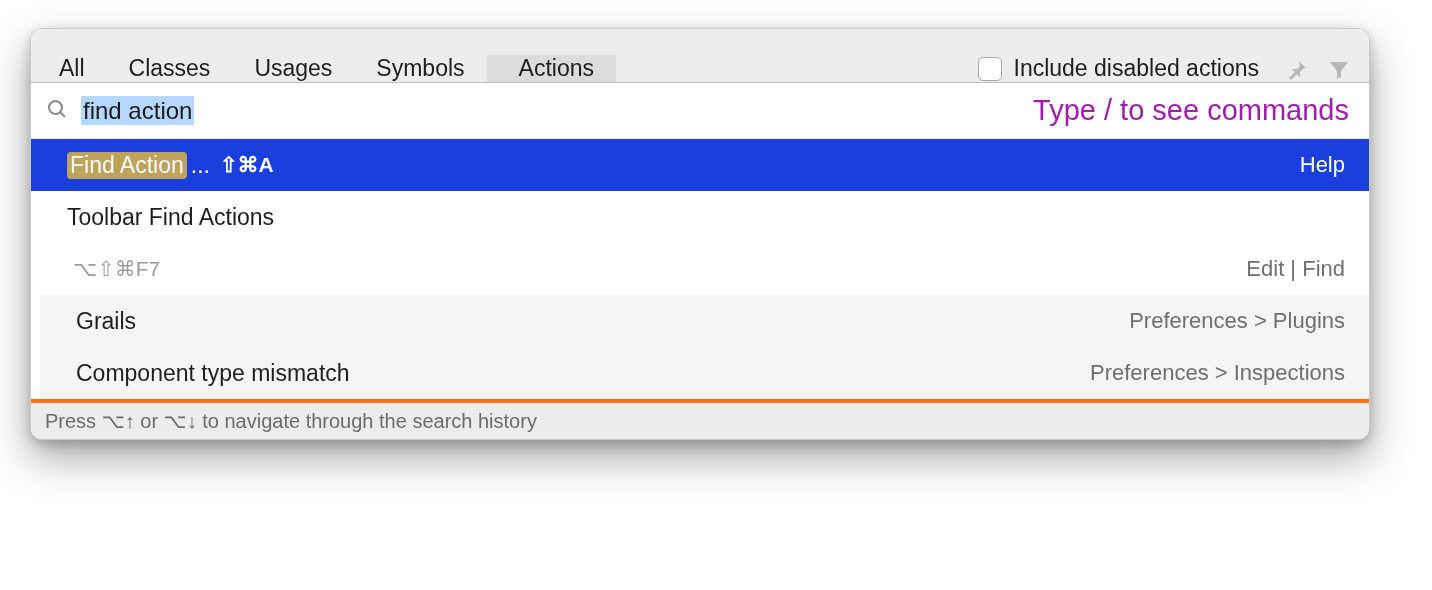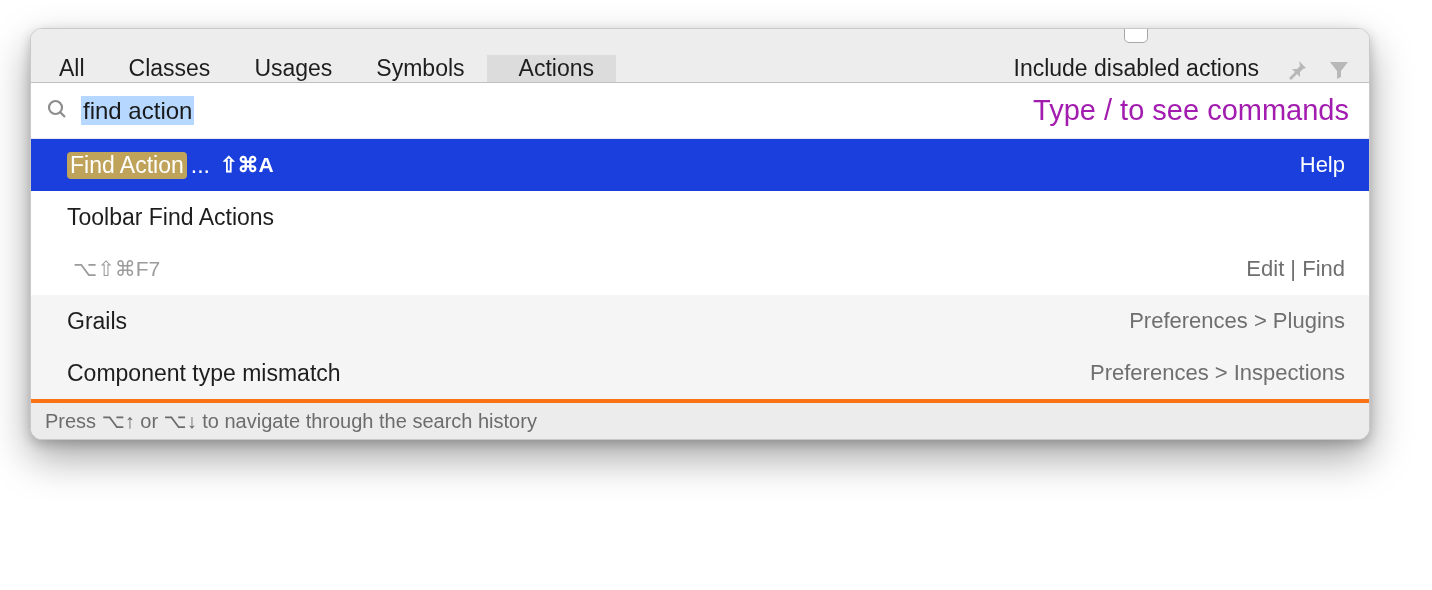--- a/index.html
+++ b/index.html
@@ -48,21 +48,20 @@
     padding-left: 32px;
   }
   .tabs-spacer { flex: 1; }
   .include-wrap {
     display: flex;
     align-items: center;
     gap: 12px;
     padding-right: 10px;
     font-size: 23px;
     color: #1e1e1e;
-    flex-direction: column;
   }
   .checkbox {
     width: 24px;
     height: 24px;
     border: 1px solid #a8a8a8;
     border-radius: 5px;
     background: #fff;
   }
   .toolbar-icons {
     display: flex;
@@ -110,21 +109,21 @@
   }
   .row .label { flex: 1; display:flex; align-items:center; gap:4px;}
   .row .shortcut { color:#9b9b9b; margin-left: 6px; font-size:21px;}
   .row .origin { color: #6f6f6f; font-size: 22px;}
   .row.selected {
     background: #1b3fdc;
     color: #ffffff;
   }
   .row.selected .origin { color:#ffffff; }
   .row.selected .shortcut { color:#ffffff; font-weight:600;}
-  .row.alt { background: #f5f5f5; }
+  .row.alt { background: #f5f5f5; margin-left: 9px; }
   .highlight {
     background: #bfa35a;
     color: #ffffff;
     border-radius: 4px;
     padding: 0 3px;
   }
   .results-fill {
     flex: 1;
     background: #ffffff;
   }

